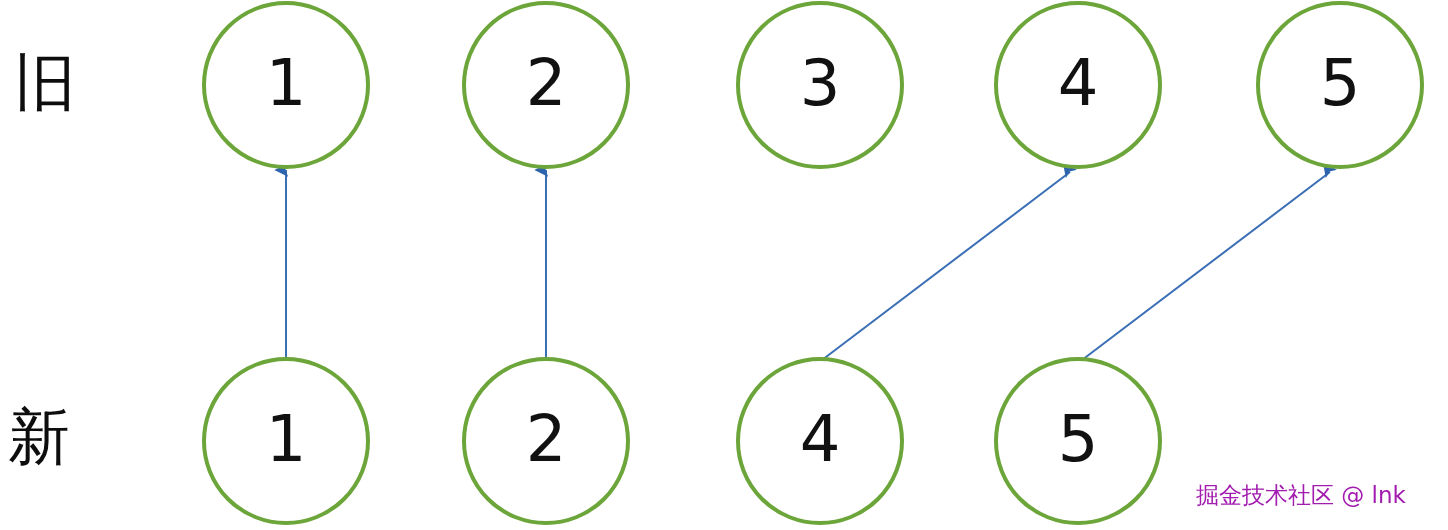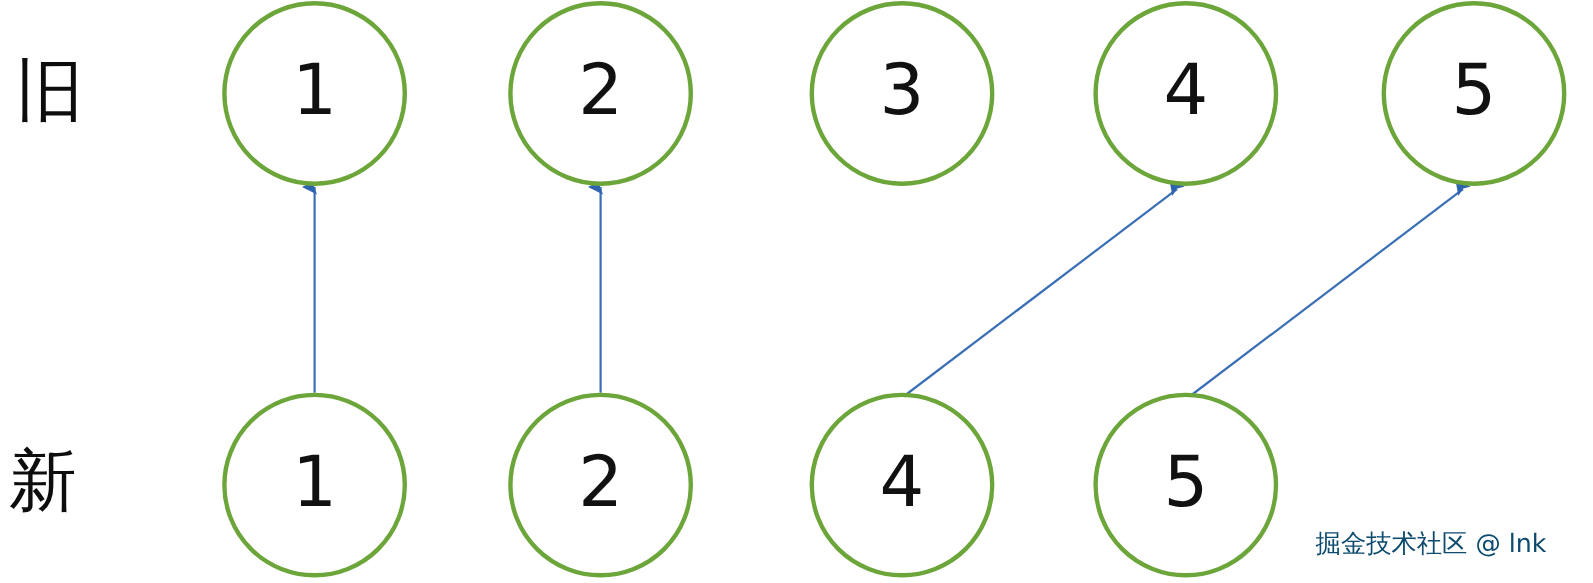--- a/index.html
+++ b/index.html
@@ -110,15 +110,15 @@
       <div class="node" style="width: 168px; height: 168px; left: 994px; top: 357px; border: 4px solid rgb(108, 165, 57); background: rgb(255, 255, 255);">
         <span class="node-label" style="color: rgb(17, 17, 17);">5</span>
       </div>
     </div>
 
   <div id="labels-group">
       <div class="row-label" style="left: 14px; top: 52px;">旧</div>
       <div class="row-label" style="left: 8px; top: 406px;">新</div>
     </div>
 
-  <div id="watermark" style="left: 1196px; top: 484px; color: #0c4a6e;">掘金技术社区 @ lnk</div>
+  <div id="watermark" style="left: 1196px; top: 484px; color: #a21caf;">掘金技术社区 @ lnk</div>
 
 </div>
 
 </body></html>

